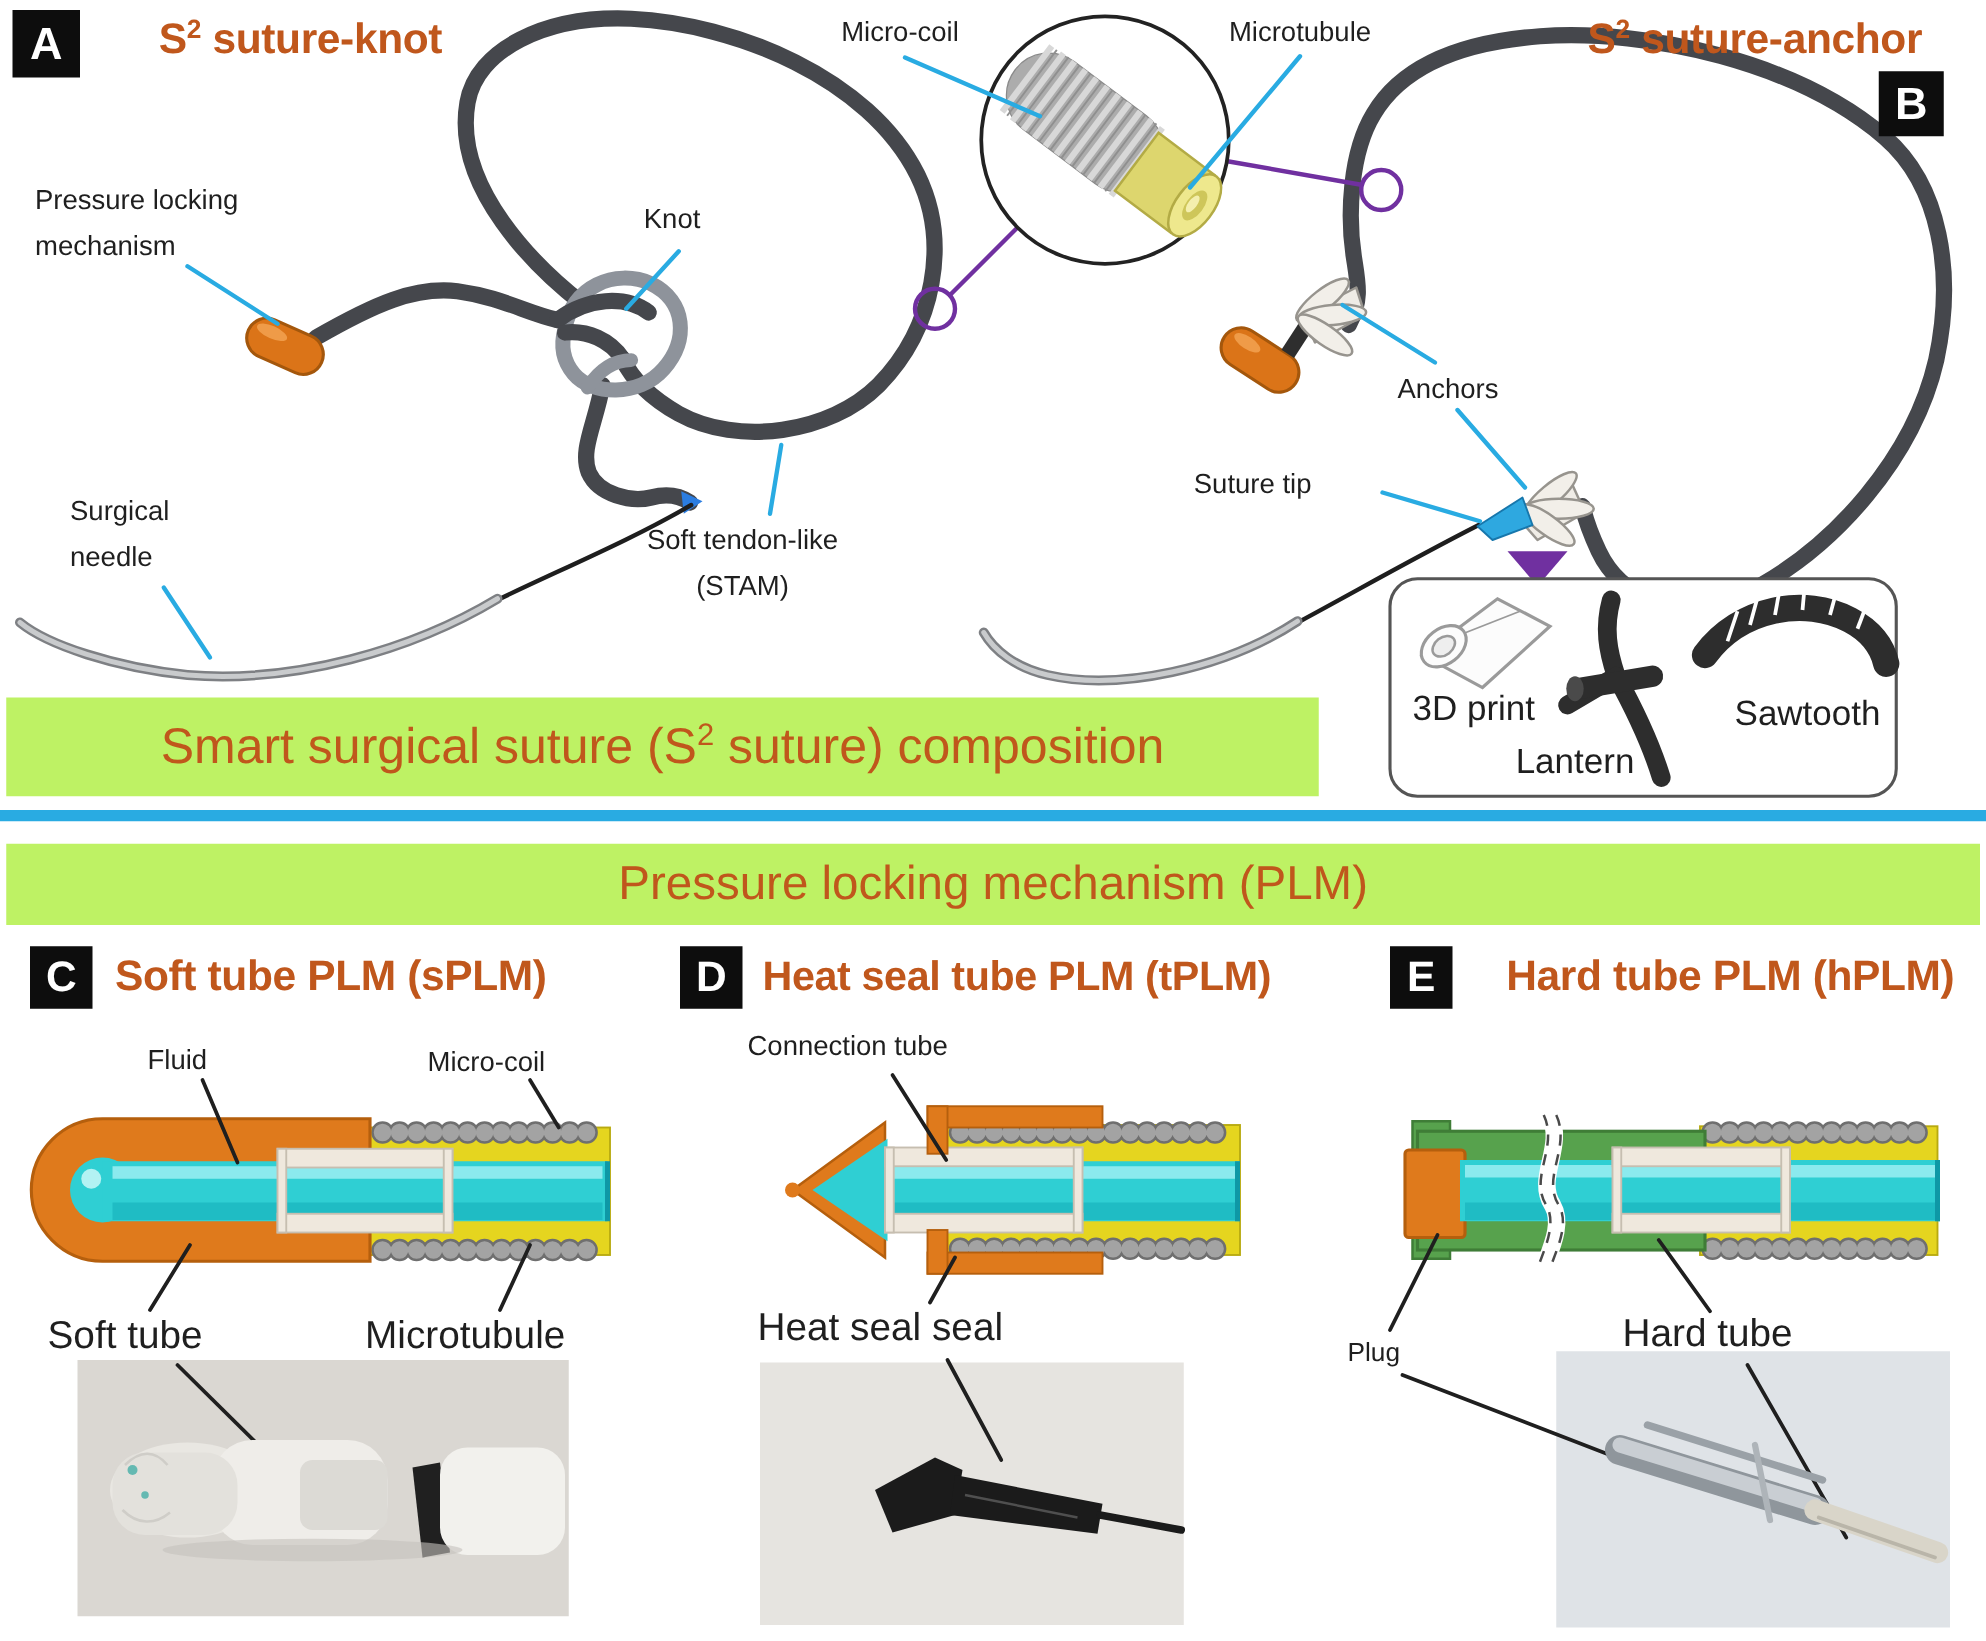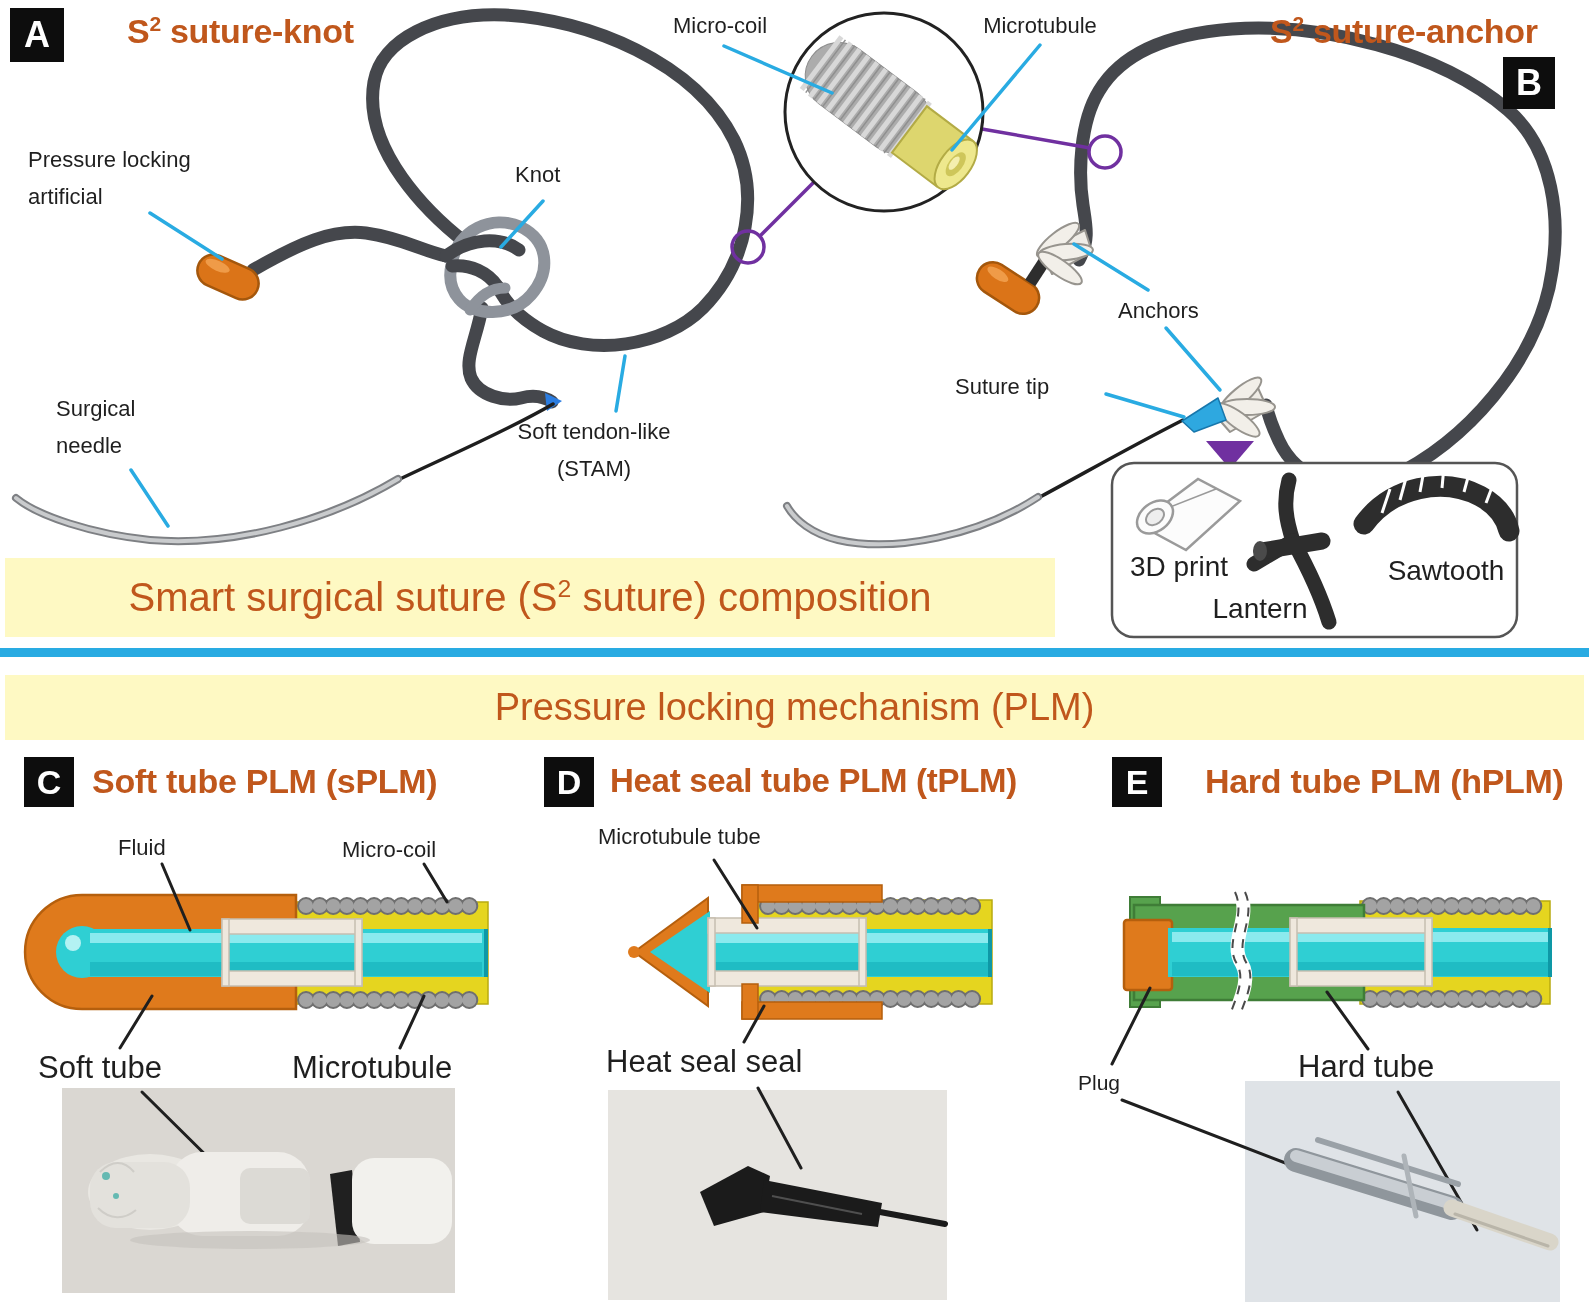--- a/index.html
+++ b/index.html
@@ -9,21 +9,21 @@
   }
   .lbl{position:absolute;font-size:22px;line-height:37px;color:#1f1f1f;white-space:nowrap;}
   .lbl .line{display:block;}
   .center{text-align:center;}
   .ptitle{position:absolute;font-size:34px;font-weight:bold;color:#C0571C;white-space:nowrap;letter-spacing:-0.3px;}
   .letterbox{
     position:absolute;background:#0d0d0d;color:#ffffff;font-weight:bold;font-size:36px;
     display:flex;align-items:center;justify-content:center;
   }
   .banner{
-    position:absolute;background:#fef9c3;display:flex;align-items:center;justify-content:center;
+    position:absolute;background:#bef264;display:flex;align-items:center;justify-content:center;
     color:#C0571C;
   }
   .banner .txt{font-size:40px;font-weight:500;}
   sup.s{font-size:62%;vertical-align:baseline;position:relative;top:-0.55em;}
   .divider{position:absolute;background:#29ABE2;}
   .photo{position:absolute;}
   #photo-c{background:#DAD7D2;}
   #photo-d{background:#E6E4E0;}
   #photo-e{background:#DFE3E7;}
   svg{position:absolute;left:0;top:0;pointer-events:none;}
@@ -311,21 +311,21 @@
       <span class="center line">Microtubule</span>
     </div>
 
   <div class="ptitle z3" style="left:1270px;top:12px;width:265px;text-align:right;"><span>S</span><sup class="s">2</sup><span> suture-anchor</span></div>
   <div class="letterbox z3" style="left:1503px;top:57px;width:52px;height:52px;">
       <span>B</span>
     </div>
 
   <div class="lbl z3" style="left:28px;top:141px;">
     <span class="line">Pressure locking</span>
-    <span class="line">artificial</span>
+    <span class="line">mechanism</span>
   </div>
   <div class="lbl z3" style="left:515px;top:156px;"><span>Knot</span></div>
   <div class="lbl z3" style="left:56px;top:390px;">
     <span class="line">Surgical</span>
     <span class="line">needle</span>
   </div>
   <div class="lbl center z3" style="left:468px;top:413px;width:252px;">
     <span class="line">Soft tendon-like</span>
     <span class="line">(STAM)</span>
   </div>
@@ -343,21 +343,21 @@
   <div class="ptitle z3" style="left:92px;top:762px;">Soft tube PLM (sPLM)</div>
   <div class="lbl z3" style="left:118px;top:829px;"><span>Fluid</span></div>
   <div class="lbl z3" style="left:342px;top:831px;"><span>Micro-coil</span></div>
   <div class="lbl z3" style="left:38px;top:1049px;font-size:31px;"><span>Soft tube</span></div>
   <div class="lbl z3" style="left:292px;top:1049px;font-size:31px;"><span>Microtubule</span></div>
 
   <div class="letterbox z3" style="left:544px;top:757px;width:50px;height:50px;font-size:34px;">
       <span>D</span>
     </div>
   <div class="ptitle z3" style="left:610px;top:762px;font-size:33px;">Heat seal tube PLM (tPLM)</div>
-  <div class="lbl z3" style="left:598px;top:818px;"><span>Microtubule tube</span></div>
+  <div class="lbl z3" style="left:598px;top:818px;"><span>Connection tube</span></div>
   <div class="lbl z3" style="left:606px;top:1043px;font-size:31px;"><span>Heat seal seal</span></div>
 
   <div class="letterbox z3" style="left:1112px;top:757px;width:50px;height:50px;font-size:34px;">
       <span>E</span>
     </div>
   <div class="ptitle z3" style="left:1176px;top:762px;margin-left:29px;">Hard tube PLM (hPLM)</div>
   <div class="lbl z3" style="left:1078px;top:1064px;font-size:21px;"><span>Plug</span></div>
   <div class="lbl z3" style="left:1298px;top:1048px;font-size:31px;"><span>Hard tube</span></div>
 
 </div>

